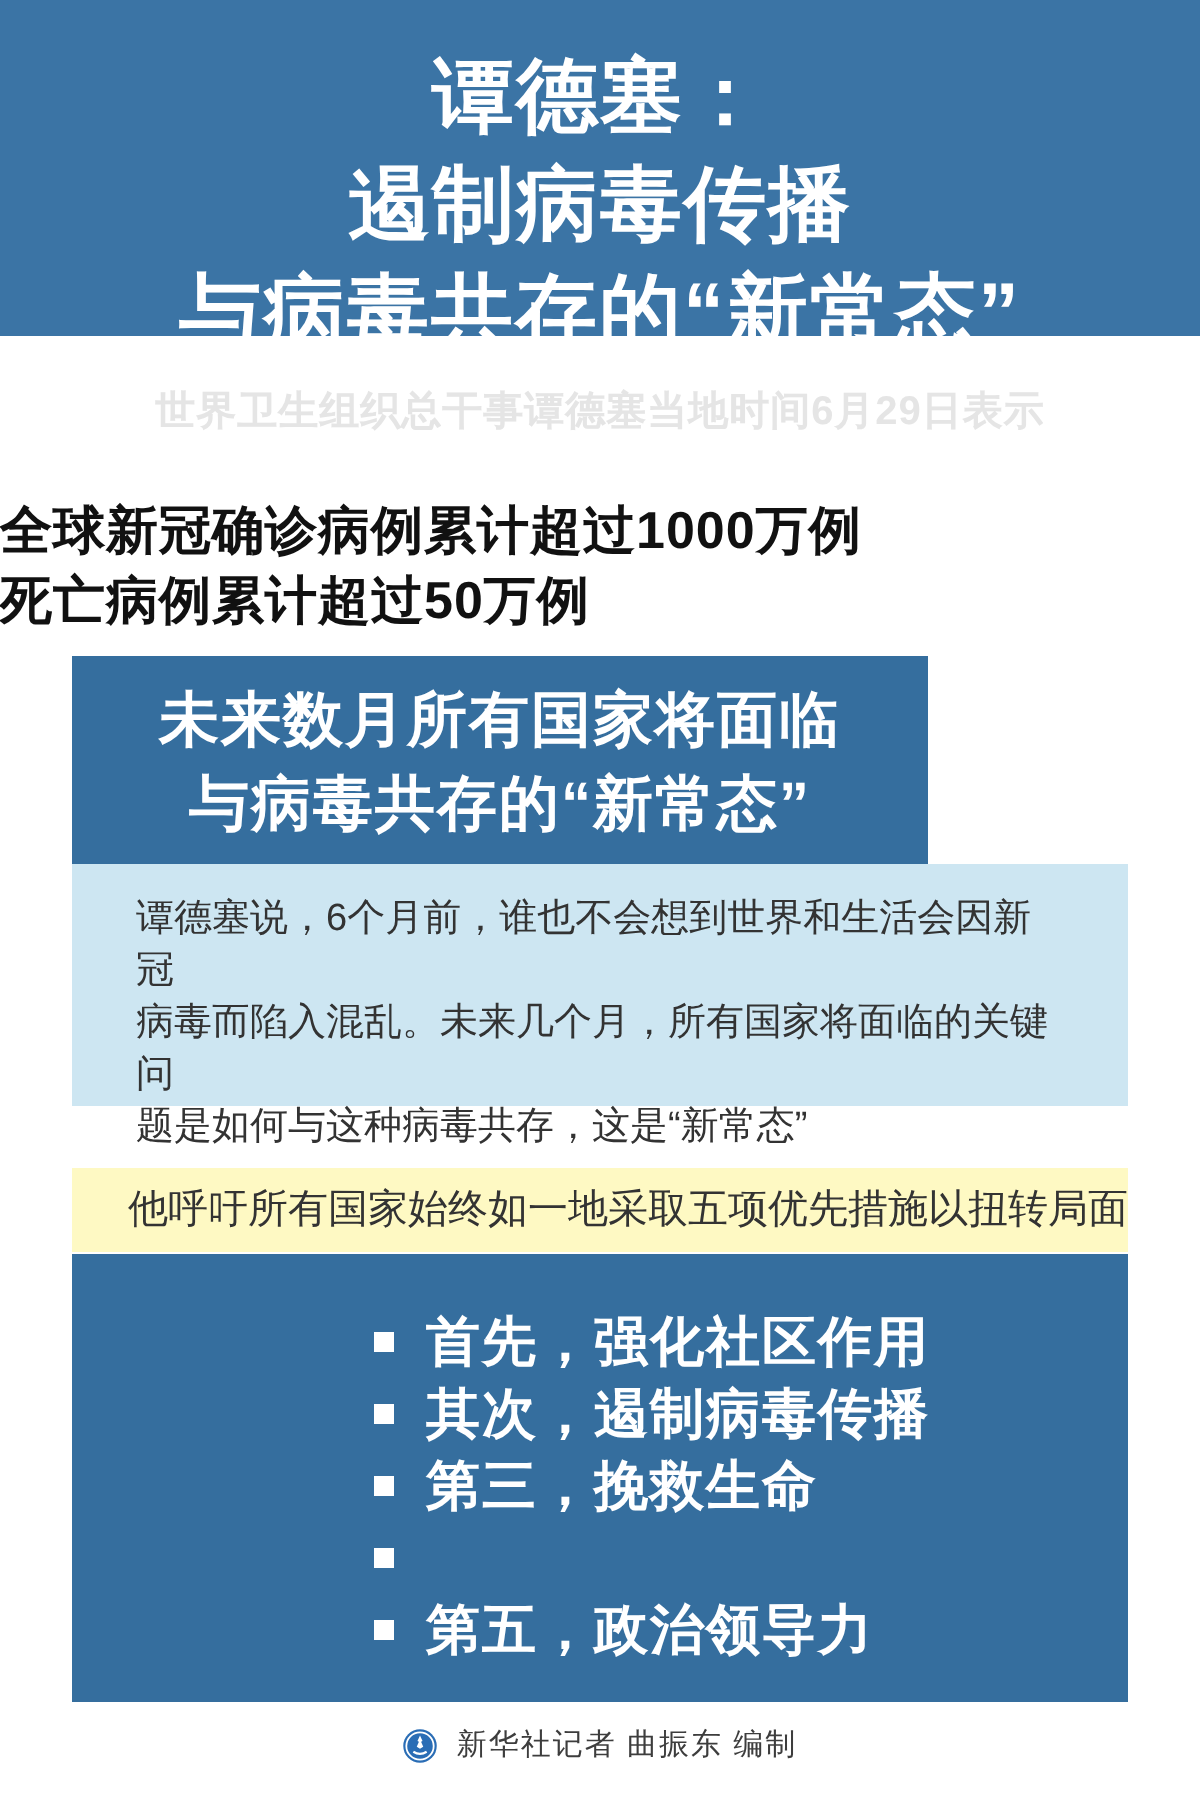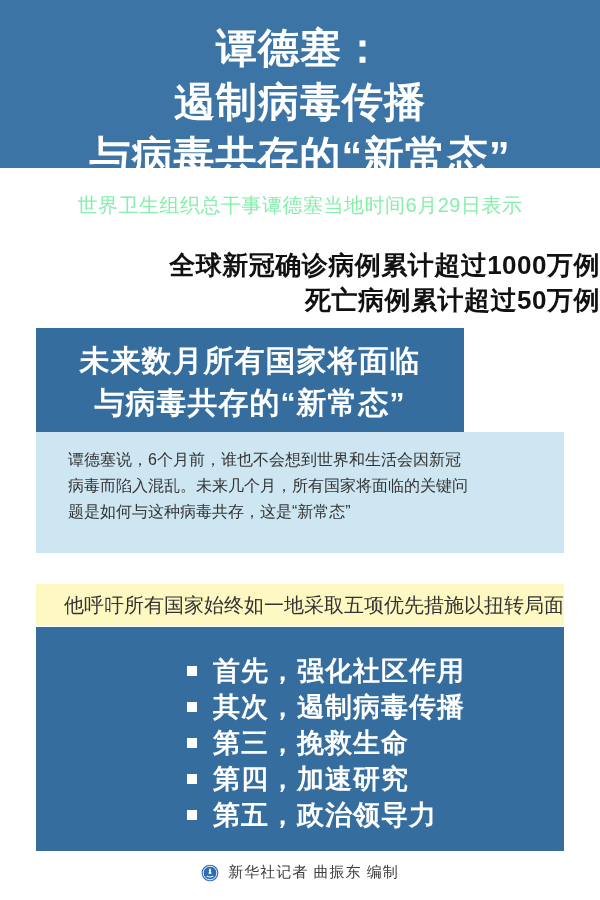--- a/index.html
+++ b/index.html
@@ -16,47 +16,47 @@
   .header {
     position: absolute; left: 0; top: 0; width: 600px; height: 168px;
     background: #3B74A5; text-align: center;
   }
   .title { padding-top: 21px; }
   .title-line {
     color: #ffffff; font-size: 41px; font-weight: 900;
     line-height: 54px; letter-spacing: 1px;
   }
   .subtitle {
-    margin-top: 9px; color: #86efac; font-size: 20px; font-weight: 400;
+    margin-top: 9px; color: #e5e5e5; font-size: 20px; font-weight: 700;
     letter-spacing: 0.5px;
   }
 
   
-  .stats { position: absolute; left: 0; top: 248px; width: 600px; text-align: right; }
+  .stats { position: absolute; left: 0; top: 248px; width: 600px; text-align: left; }
   .stats-line {
     color: #111111; font-size: 26px; font-weight: 700; line-height: 35px;
     letter-spacing: 0.5px;
   }
 
   
   .highlight {
     position: absolute; left: 36px; top: 328px; width: 428px; height: 104px;
     background: #356E9E; text-align: center; padding-top: 12px;
   }
   .highlight-line {
     color: #ffffff; font-size: 30px; font-weight: 800; line-height: 42px;
     letter-spacing: 1px;
   }
 
   
   .quote {
     position: absolute; left: 36px; top: 432px; width: 528px; height: 121px;
     background: #CDE6F2; padding: 15px 32px 0 32px;
   }
-  .quote-line { color: #333333; font-size: 16px; line-height: 26px; }
+  .quote-line { color: #333333; font-size: 19px; line-height: 26px; }
 
   
   .callout {
     position: absolute; left: 36px; top: 584px; width: 528px; height: 42px;
     background: #fef9c3; text-align: right;
   }
   .callout-text { color: #333333; font-size: 20px; line-height: 42px; }
 
   
   .measures {
@@ -124,21 +124,20 @@
       <li class="measure-item">
         <span class="bullet-square"></span>
         <span class="measure-label">其次，遏制病毒传播</span>
       </li>
       <li class="measure-item">
         <span class="bullet-square"></span>
         <span class="measure-label">第三，挽救生命</span>
       </li>
       <li class="measure-item">
         <span class="bullet-square"></span>
-        <span class="measure-label">第四，加速研究</span>
       </li>
       <li class="measure-item">
         <span class="bullet-square"></span>
         <span class="measure-label">第五，政治领导力</span>
       </li>
     </ul>
   </div>
 
   <div class="footer">
     <span>

